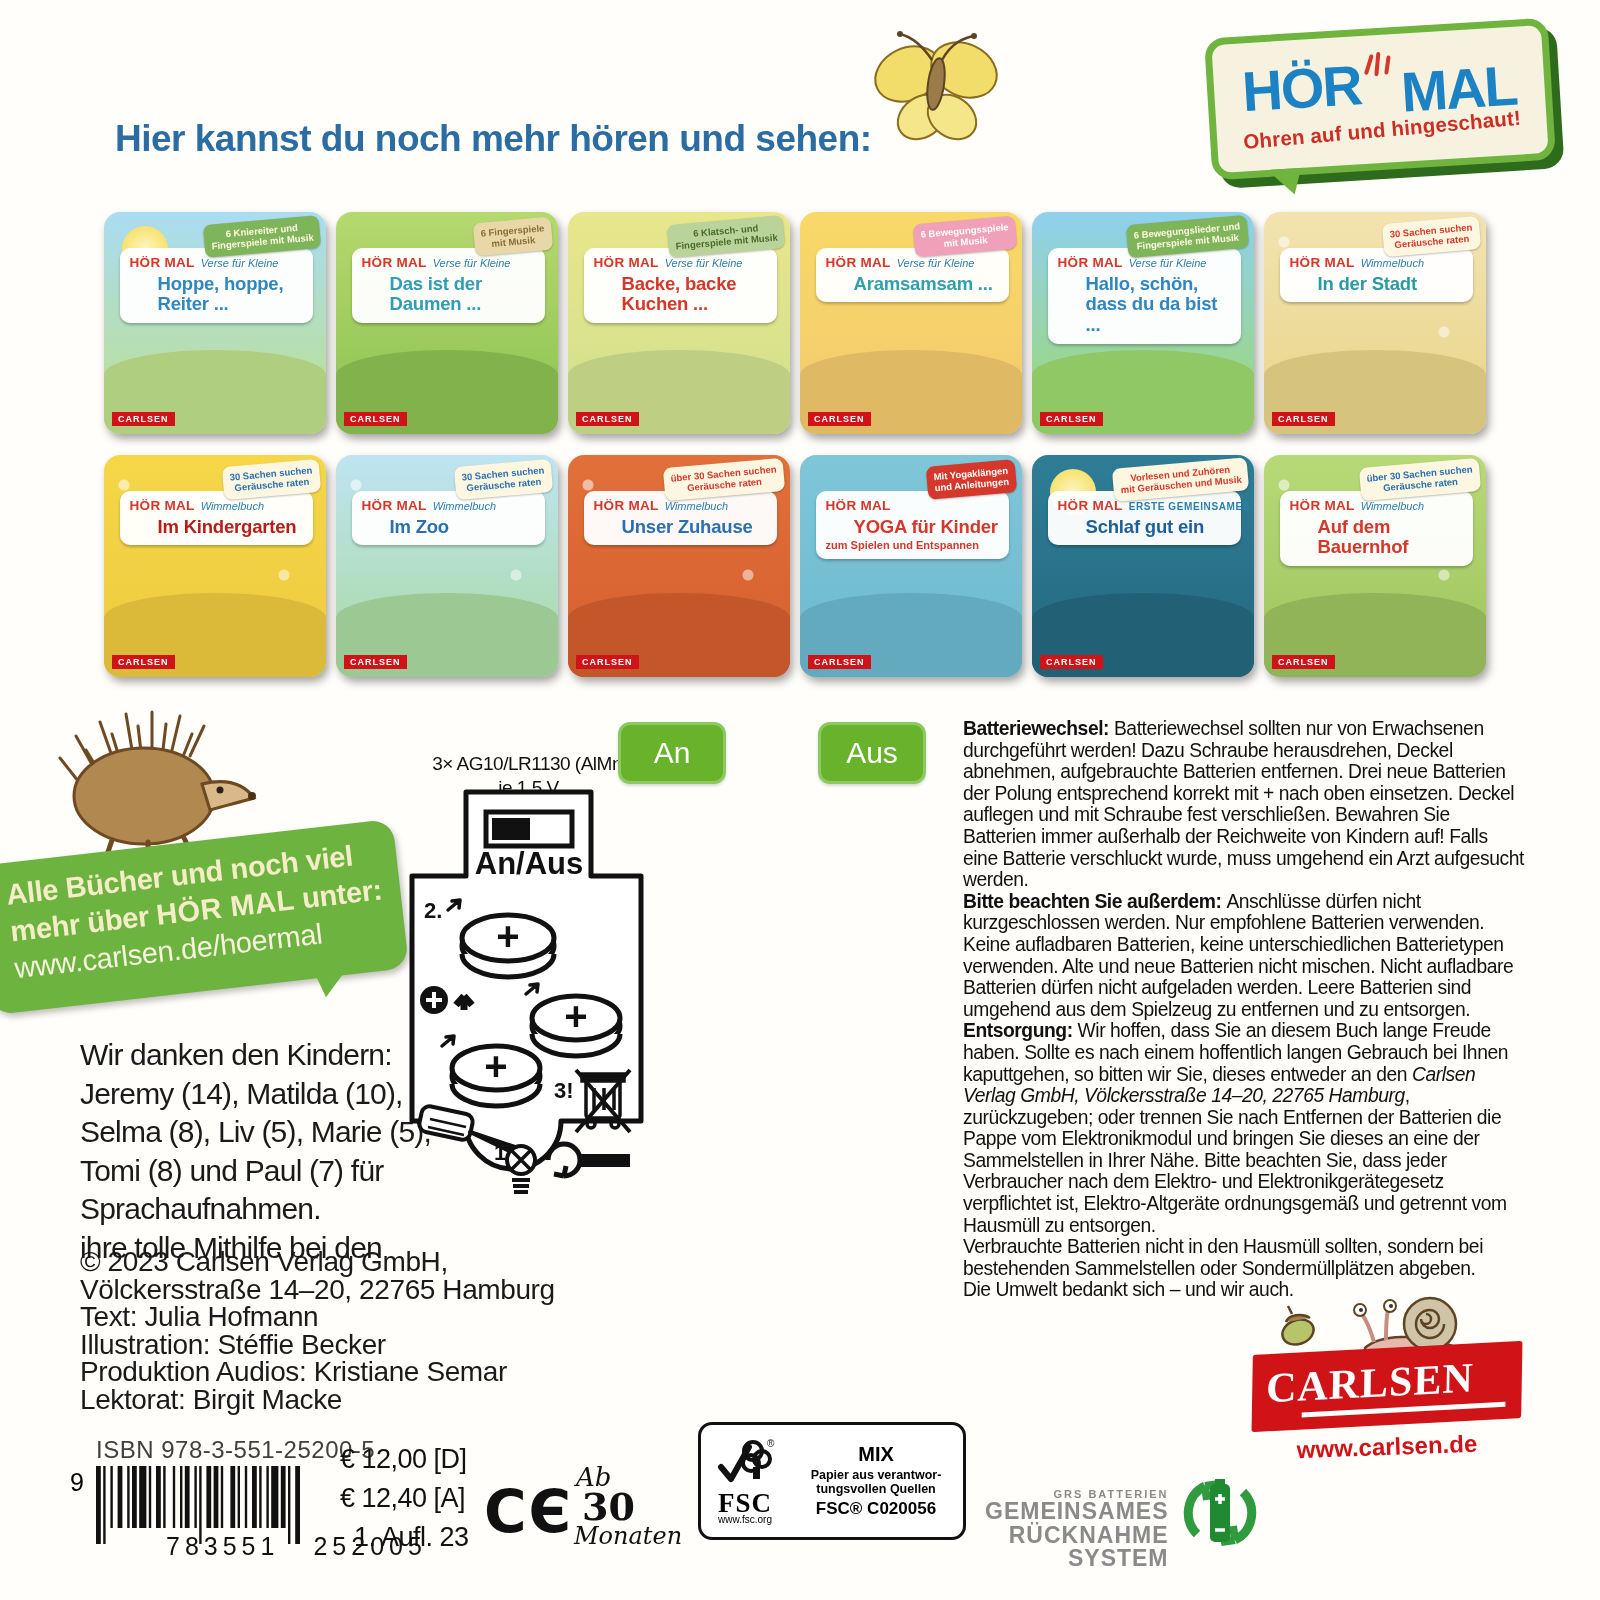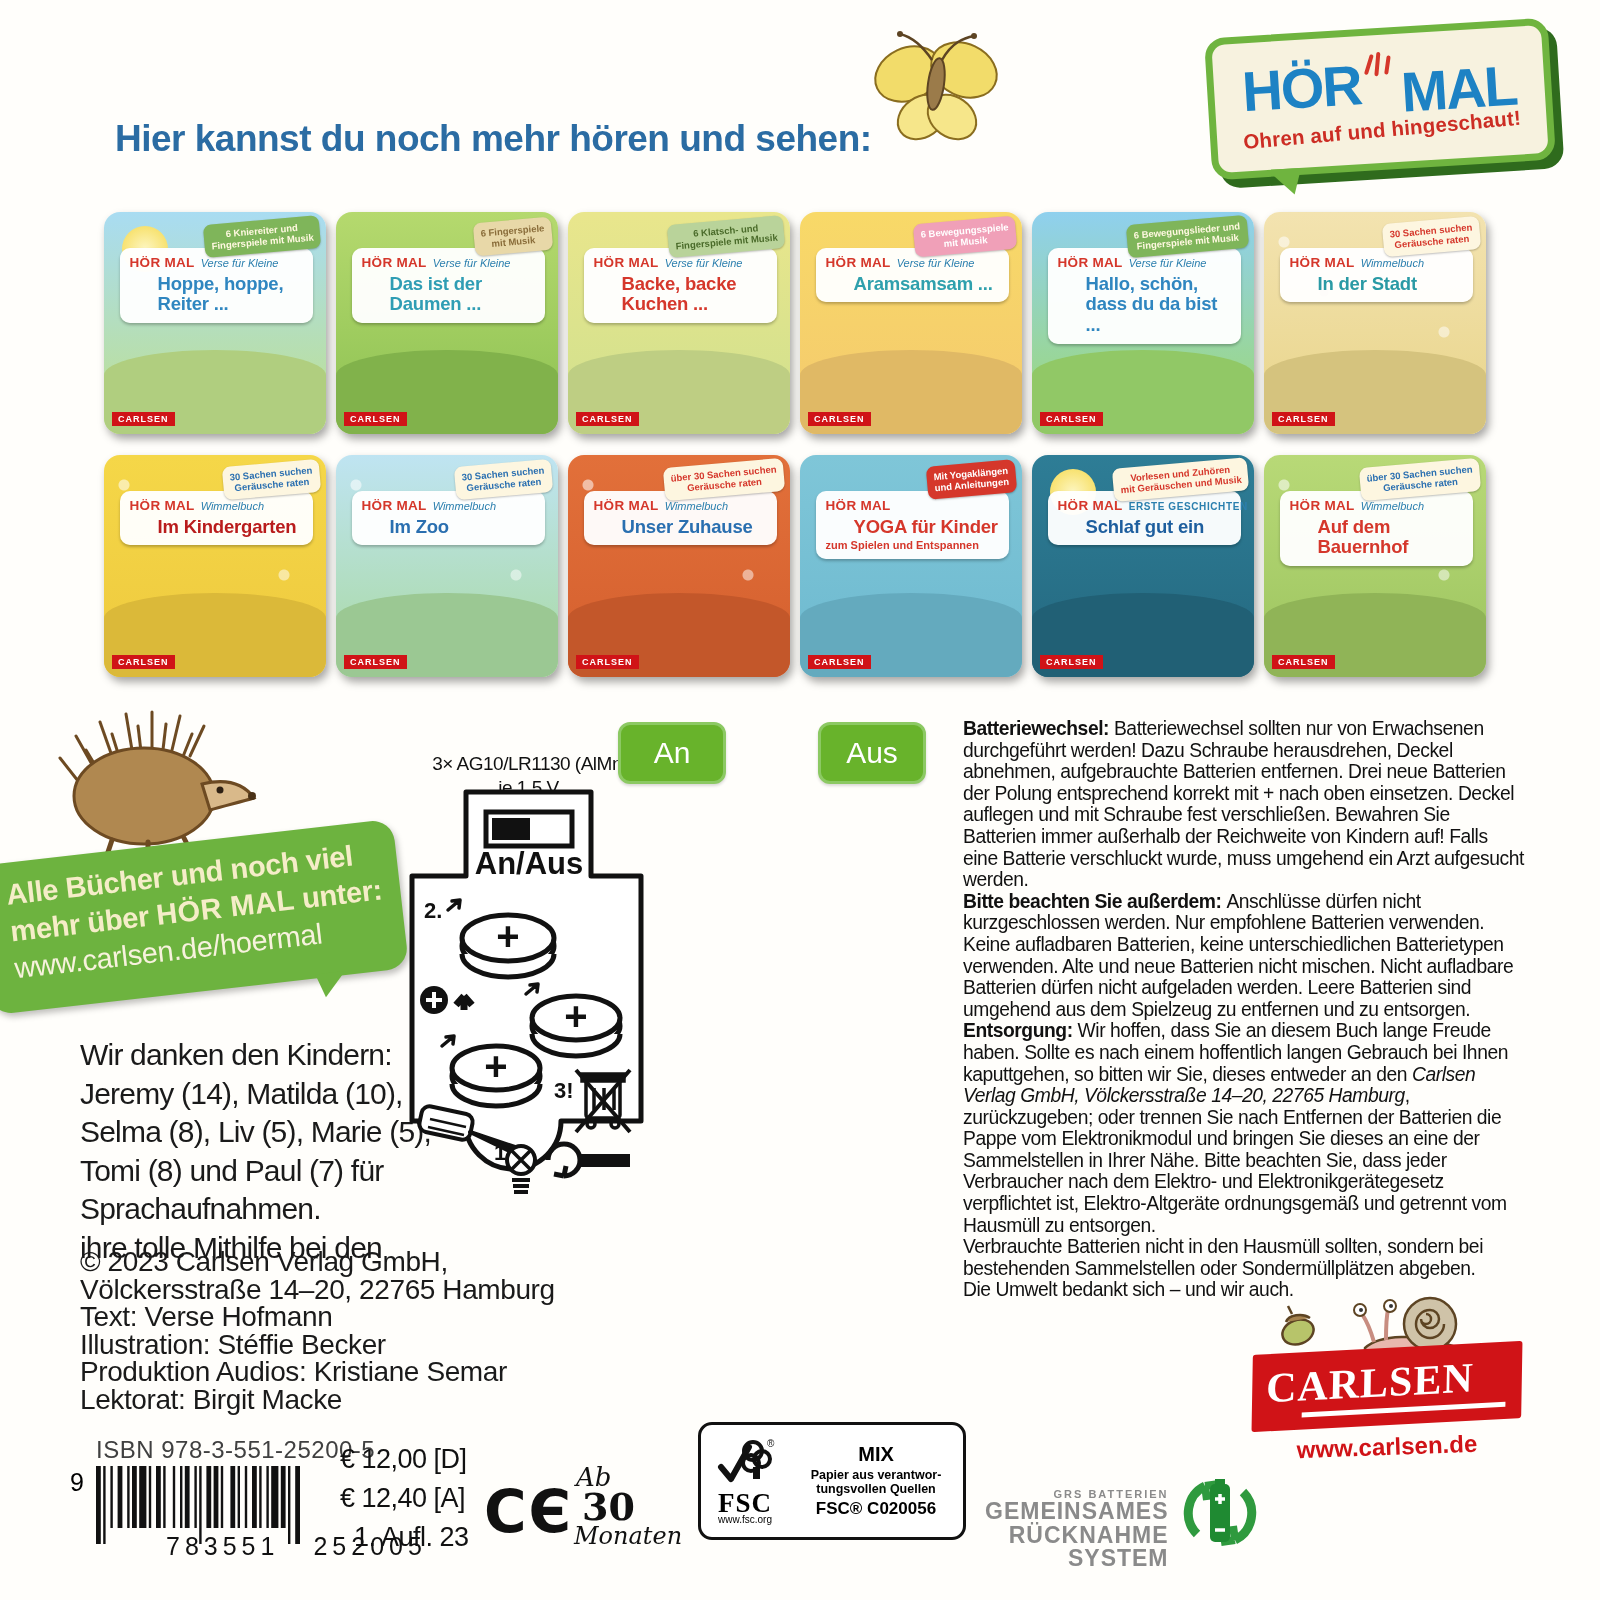--- a/index.html
+++ b/index.html
@@ -291,21 +291,21 @@
           <div class="mini-carlsen">CARLSEN</div>
         </div>
       </div>
       <div class="book" style="left: 1032px; top: 455px;">
         <div class="cover" style="background:linear-gradient(#2e7d96,#24687f);">
           <div class="sun" style="left:18px;top:14px;background:radial-gradient(#fdf6c0,#f5d94e);"></div>
           <div class="ground" style="background:#24687f;filter:brightness(0.92);"></div>
           <div class="plaque">
             <div class="plaque-head">
               <span class="mini-hm">HÖR MAL</span>
-              <span class="mini-series caps">ERSTE GESCHICHTEN</span>
+              <span class="mini-series caps">ERSTE GEMEINSAMES</span>
             </div>
             <div class="book-title" style="color:#1d5e9e">Schlaf gut ein</div>
           </div>
           <div class="badge" style="background:#fdf6e0;color:#d5372b">Vorlesen und Zuhören
 mit Geräuschen und Musik</div>
           <div class="mini-carlsen">CARLSEN</div>
         </div>
       </div>
       <div class="book" style="left: 1264px; top: 455px;">
         <div class="cover" style="background:linear-gradient(#b8d977,#9cc45f);">
@@ -362,21 +362,21 @@
       <div>Jeremy (14), Matilda (10),</div>
       <div>Selma (8), Liv (5), Marie (5),</div>
       <div>Tomi (8) und Paul (7) für</div>
       <div>Sprachaufnahmen.</div>
       <div>ihre tolle Mithilfe bei den</div>
     </div>
 
   <div class="copyright">
       <div>© 2023 Carlsen Verlag GmbH,</div>
       <div>Völckersstraße 14–20, 22765 Hamburg</div>
-      <div>Text: Verse Hofmann</div>
+      <div>Text: Julia Hofmann</div>
       <div>Illustration: Stéffie Becker</div>
       <div>Produktion Audios: Kristiane Semar</div>
       <div>Lektorat: Birgit Macke</div>
     </div>
 
   <div class="bat-spec">
     <div>3× AG10/LR1130 (AlMn)</div>
     <div>je 1,5 V.</div>
   </div>
   <div class="bat-svg">

